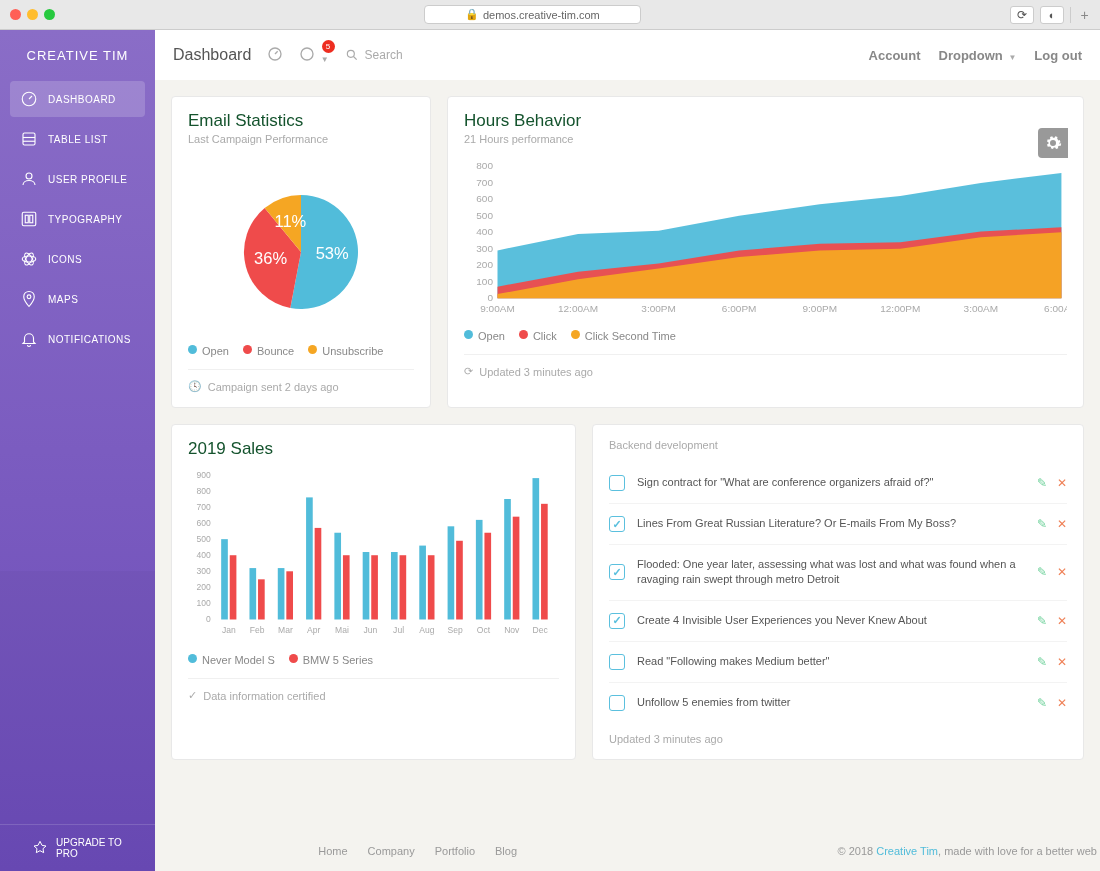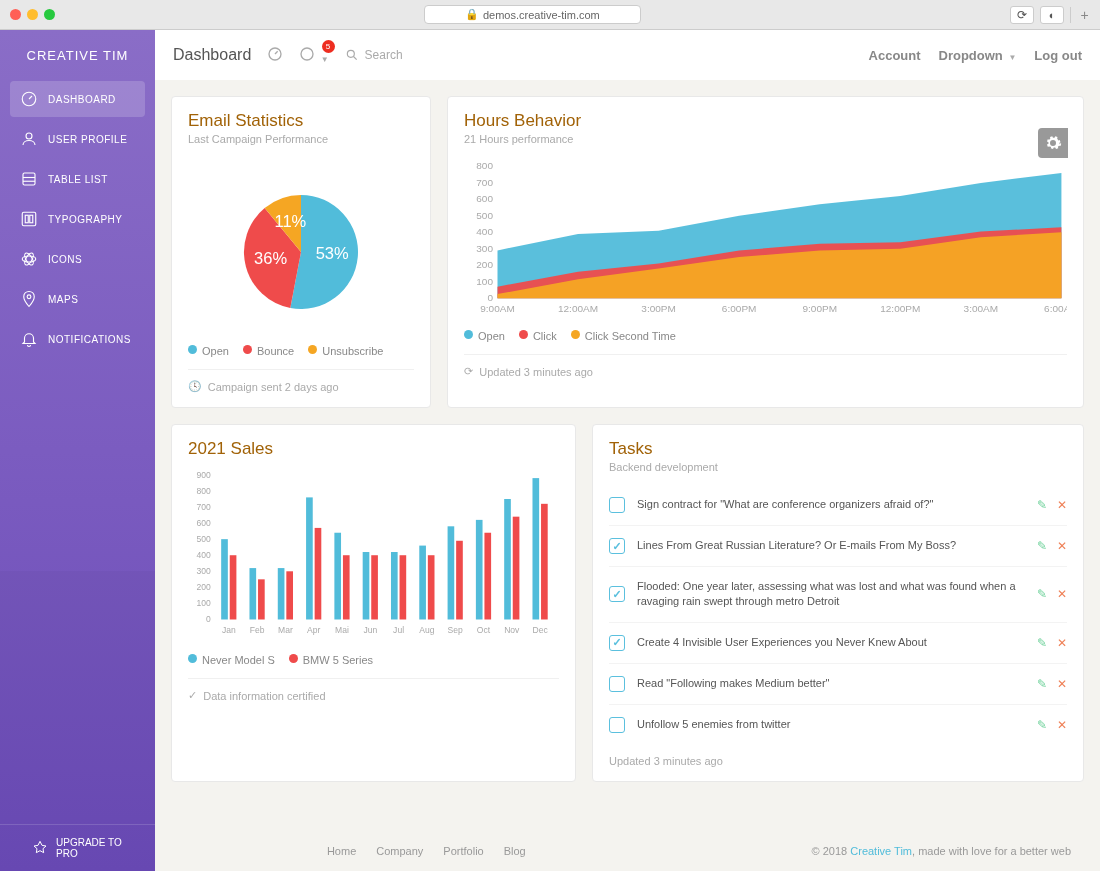--- a/index.html
+++ b/index.html
@@ -41,21 +41,21 @@
 .search-wrap { display: flex; align-items: center; gap: 6px; color: #aaa; font-size: 12px; }
 .topbar-right { margin-left: auto; display: flex; gap: 18px; font-size: 13px; color: #888; }
 .topbar-right span { cursor: pointer; font-weight: bold; }
 
 
 .settings-fab { position: fixed; right: 32px; top: 128px; width: 30px; height: 30px; background: #999; border-radius: 4px 0 0 4px; display: flex; align-items: center; justify-content: center; color: #fff; cursor: pointer; z-index: 10; }
 
 .content { flex: 1; padding: 16px; overflow-y: auto; }
 .row { display: flex; gap: 16px; margin-bottom: 16px; }
 .card { background: #fff; border: 1px solid #e8e8e8; border-radius: 4px; padding: 14px 16px; flex: 1; }
-.card-title { font-size: 17px; color: #a16207; font-weight: 300; margin-bottom: 2px; }
+.card-title { font-size: 17px; color: #14532d; font-weight: 300; margin-bottom: 2px; }
 .card-sub { font-size: 11px; color: #aaa; margin-bottom: 12px; }
 .card-footer { border-top: 1px solid #f0f0f0; margin-top: 12px; padding-top: 10px; font-size: 11px; color: #aaa; display: flex; align-items: center; gap: 6px; }
 
 .legend { display: flex; gap: 14px; font-size: 11px; color: #888; margin-top: 10px; }
 .legend-item { display: flex; align-items: flex-start; gap: 5px; }
 .dot { width: 9px; height: 9px; border-radius: 50%; }
 
 .pie-wrap { display: flex; justify-content: center; padding: 20px 0 8px; }
 .pie-svg { width: 150px; height: 150px; }
 .pie-label { font-size: 11px; fill: #fff; text-anchor: middle; }
@@ -68,21 +68,21 @@
 .task-row { display: flex; align-items: center; gap: 12px; padding: 12px 0; border-bottom: 1px solid #f3f3f3; font-size: 11px; color: #555; }
 .task-row:last-child { border-bottom: none; }
 .checkbox { width: 16px; height: 16px; border: 1.5px solid #5bc0de; border-radius: 3px; flex-shrink: 0; display: flex; align-items: center; justify-content: center; cursor: pointer; }
 .checkbox.checked::after { content: "✓"; color: #5bc0de; font-size: 11px; font-weight: bold; }
 .task-text { flex: 1; line-height: 1.4; }
 .task-actions { display: flex; gap: 10px; }
 .act-edit { color: #6bd098; cursor: pointer; font-size: 12px; }
 .act-del { color: #ef8157; cursor: pointer; font-size: 12px; }
 .tasks-footer { padding-top: 10px; font-size: 11px; color: #aaa; }
 
-.footer { display: flex; align-items: center; padding: 14px 29px; font-size: 11px; color: #999; }
+.footer { display: flex; align-items: center; padding: 14px 3px; font-size: 11px; color: #999; }
 .footer-links { display: flex; gap: 20px; margin-left: auto; margin-right: auto; }
 .footer-links span { cursor: pointer; }
 .footer-copy { margin-left: auto; }
 .footer-copy a { color: #51bcda; text-decoration: none; }
 
 .c-blue { background: #51bcda; }
 .c-red { background: #ef4b4b; }
 .c-orange { background: #f5a623; }
 </style>
 </head>
@@ -115,35 +115,35 @@
             <svg viewBox="0 0 24 24">
               <circle cx="12" cy="12" r="9"></circle>
               <path d="M12 12 L16 8"></path>
             </svg>
           </span>
         <span>DASHBOARD</span>
       </div>
       <div class="nav-item">
         <span class="nav-icon">
             <svg viewBox="0 0 24 24">
-              <circle cx="12" cy="8" r="4"></circle>
-              <path d="M4 20c0-4 4-6 8-6s8 2 8 6"></path>
-            </svg>
-          </span>
-        <span>USER PROFILE</span>
-      </div>
-      <div class="nav-item">
-        <span class="nav-icon">
-            <svg viewBox="0 0 24 24">
               <rect x="4" y="4" width="16" height="16" rx="2"></rect>
               <line x1="4" y1="10" x2="20" y2="10"></line>
               <line x1="4" y1="15" x2="20" y2="15"></line>
             </svg>
           </span>
         <span>TABLE LIST</span>
+      </div>
+      <div class="nav-item">
+        <span class="nav-icon">
+            <svg viewBox="0 0 24 24">
+              <circle cx="12" cy="8" r="4"></circle>
+              <path d="M4 20c0-4 4-6 8-6s8 2 8 6"></path>
+            </svg>
+          </span>
+        <span>USER PROFILE</span>
       </div>
       <div class="nav-item">
         <span class="nav-icon">
             <svg viewBox="0 0 24 24">
               <rect x="3" y="3" width="18" height="18" rx="2"></rect>
               <rect x="7" y="7" width="4" height="10"></rect>
               <rect x="13" y="7" width="4" height="10"></rect>
             </svg>
           </span>
         <span>TYPOGRAPHY</span>
@@ -301,21 +301,21 @@
           <div class="card-footer">
             <span>⟳</span>
             <span>Updated 3 minutes ago</span>
           </div>
         </div>
       </div>
 
       <div class="row">
 
         <div class="card" style="flex:0 0 405px">
-          <div class="card-title">2021 Sales</div>
+          <div class="card-title">2019 Sales</div>
           <svg class="bar-chart" id="bar-svg" viewBox="0 0 390 180">
               <text x="24" y="165" text-anchor="end" class="axis-label">0</text>
               <text x="24" y="148.11111111111111" text-anchor="end" class="axis-label">100</text>
               <text x="24" y="131.22222222222223" text-anchor="end" class="axis-label">200</text>
               <text x="24" y="114.33333333333334" text-anchor="end" class="axis-label">300</text>
               <text x="24" y="97.44444444444444" text-anchor="end" class="axis-label">400</text>
               <text x="24" y="80.55555555555556" text-anchor="end" class="axis-label">500</text>
               <text x="24" y="63.66666666666667" text-anchor="end" class="axis-label">600</text>
               <text x="24" y="46.77777777777777" text-anchor="end" class="axis-label">700</text>
               <text x="24" y="29.888888888888886" text-anchor="end" class="axis-label">800</text>
@@ -367,21 +367,20 @@
                 <span>BMW 5 Series</span>
               </div>
           </div>
           <div class="card-footer">
             <span>✓</span>
             <span>Data information certified</span>
           </div>
         </div>
 
         <div class="card">
-          <div class="card-title">Tasks</div>
           <div class="card-sub">Backend development</div>
           <div class="tasks-list" id="tasks-list">
               <div class="task-row">
                 <div class="checkbox"></div>
                 <div class="task-text">Sign contract for "What are conference organizers afraid of?"</div>
                 <div class="task-actions">
                   <span class="act-edit">✎</span>
                   <span class="act-del">✕</span>
                 </div>
               </div>

